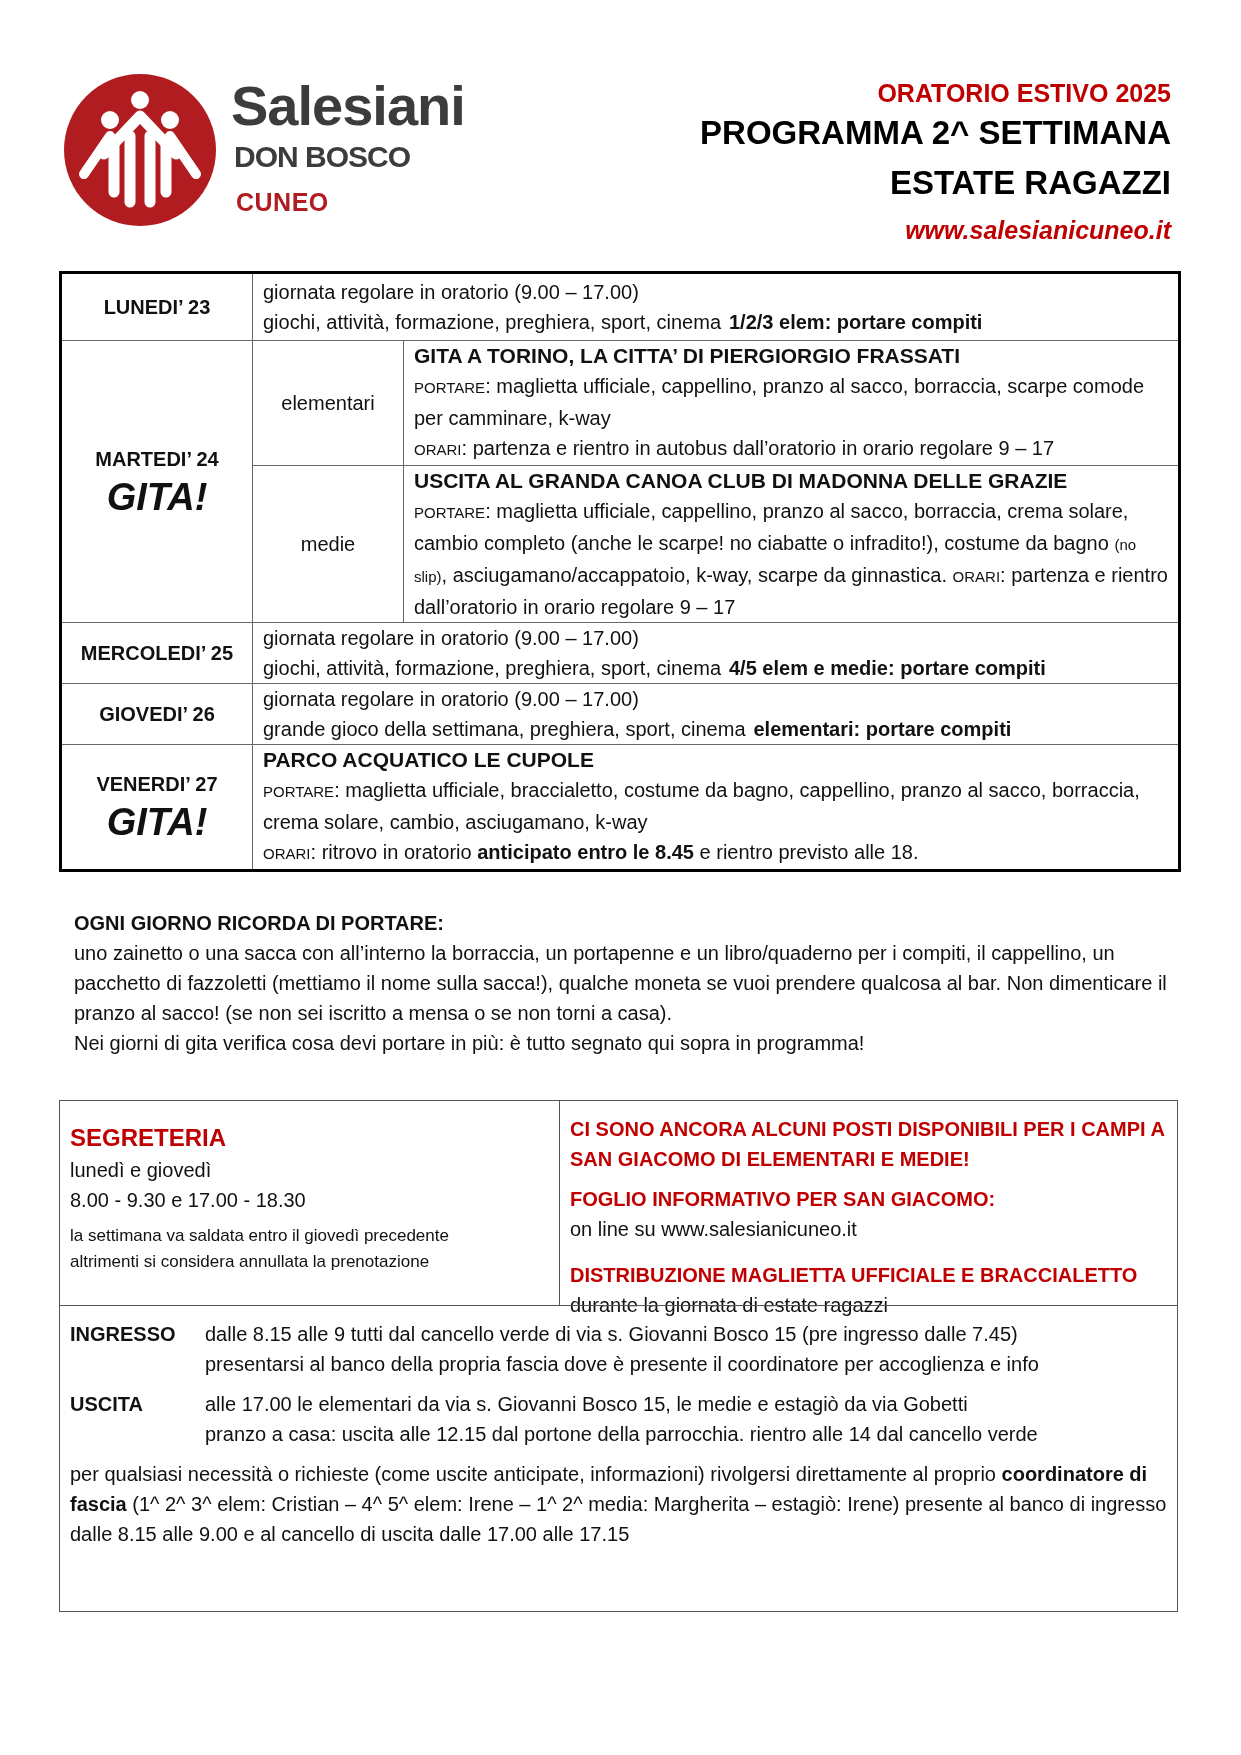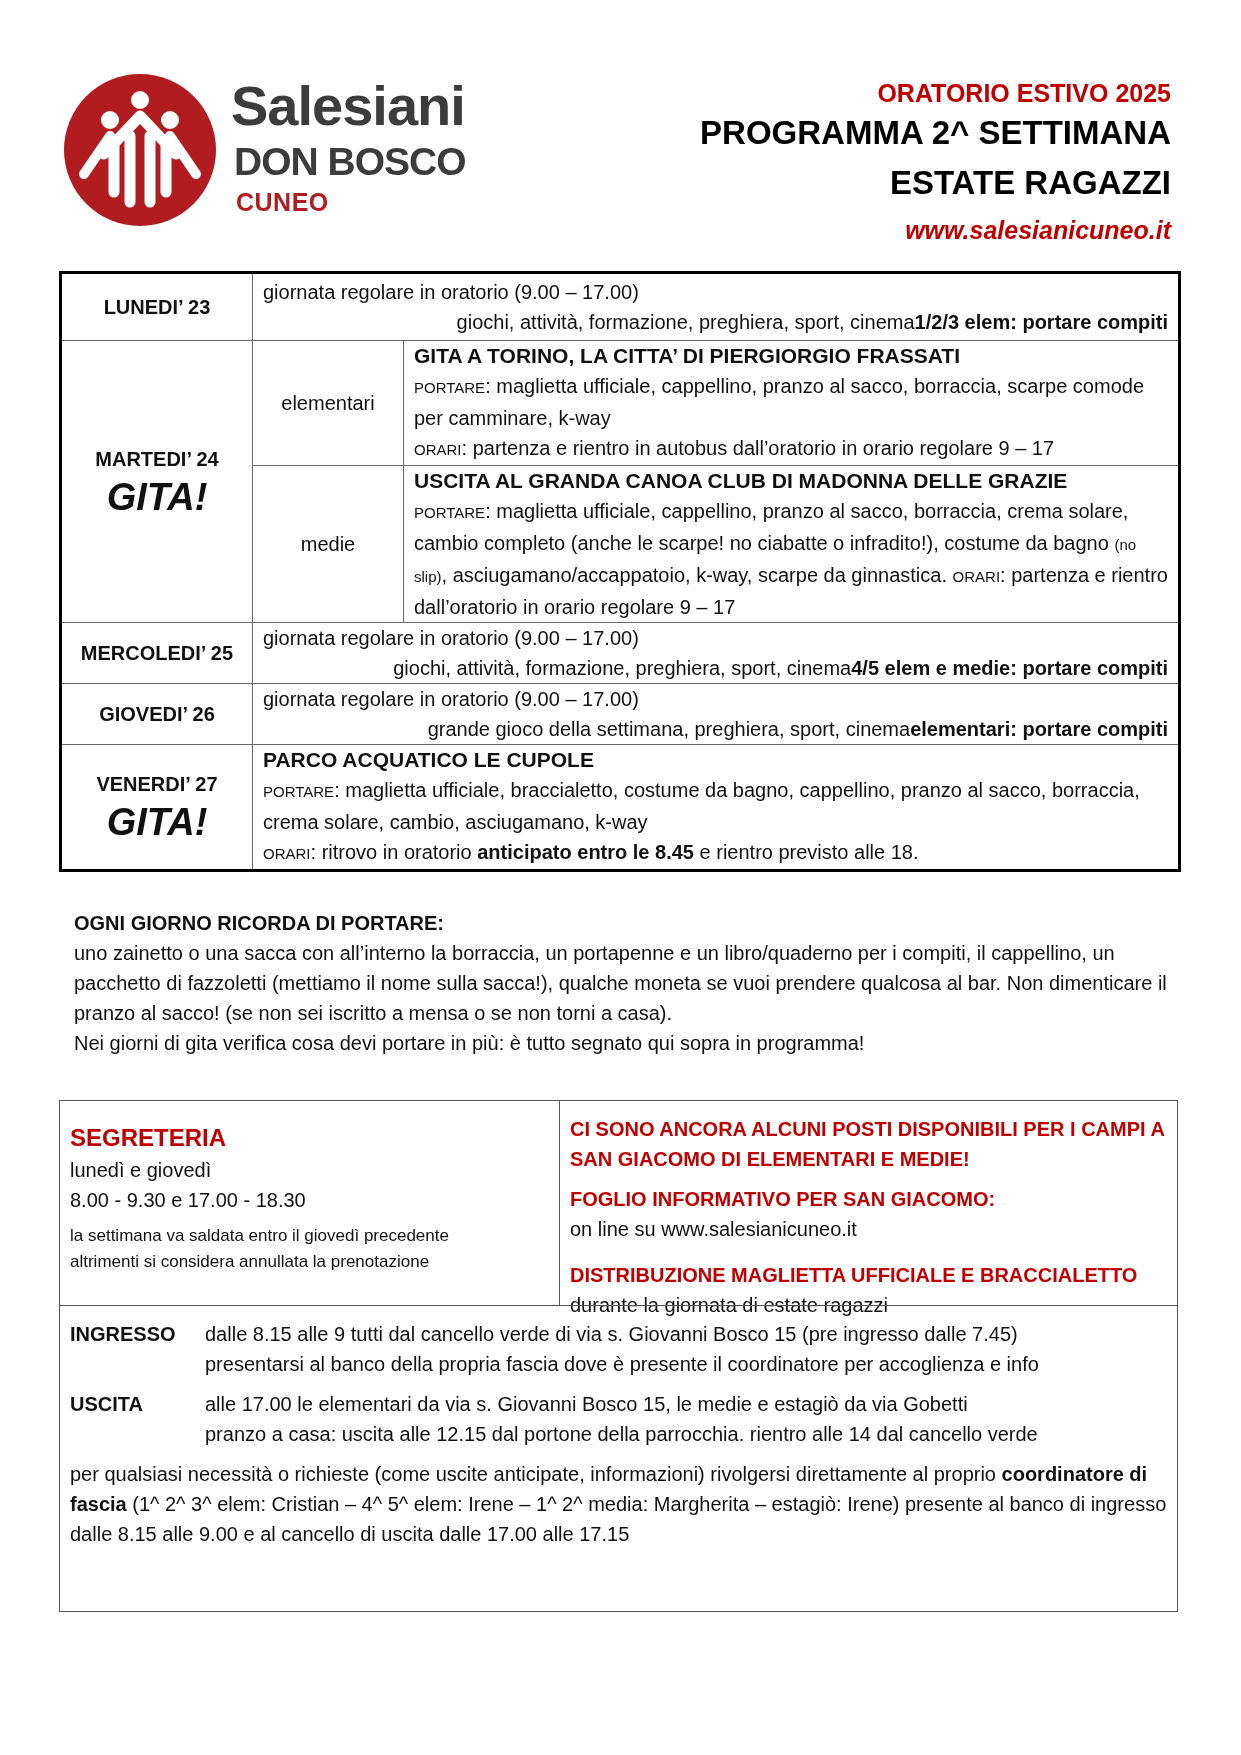--- a/index.html
+++ b/index.html
@@ -4,35 +4,35 @@
 <style>
   html, body { margin: 0; padding: 0; background: #ffffff; }
   body { width: 1241px; height: 1755px; position: relative; font-family: "Liberation Sans", sans-serif; color: #111; overflow: hidden; }
   .page { position: absolute; left: 0; top: 0; width: 1241px; height: 1755px; }
 
   
   .logo { position: absolute; left: 64px; top: 70px; width: 480px; height: 160px; }
   .logo-circle { position: absolute; left: 0; top: 4px; width: 152px; height: 152px; border-radius: 50%; background: #b01c1f; }
   .logo-circle svg { position: absolute; left: 0; top: 0; }
   .logo-text-1 { position: absolute; left: 167px; top: 8px; font-size: 56px; font-weight: bold; color: #3c3c3c; letter-spacing: -1px; line-height: 1; }
-  .logo-text-2 { position: absolute; left: 170px; top: 72px; font-size: 39px; font-weight: bold; color: #3c3c3c; letter-spacing: -1px; line-height: 1; }
+  .logo-text-2 { position: absolute; left: 170px; top: 72px; font-size: 30px; font-weight: bold; color: #3c3c3c; letter-spacing: -1px; line-height: 1; }
   .logo-text-3 { position: absolute; left: 172px; top: 120px; font-size: 25px; font-weight: bold; color: #b01c1f; line-height: 1; letter-spacing: 0.5px; }
 
   .head-right { position: absolute; right: 70px; top: 78px; text-align: right; }
   .head-sub { font-size: 25px; font-weight: bold; color: #c00000; line-height: 30px; }
   .head-title { font-size: 33px; font-weight: bold; color: #000; line-height: 50px; }
   .head-url { font-size: 25px; font-weight: bold; font-style: italic; color: #c00000; line-height: 40px; margin-top: 2px; }
 
   
   table.sched { position: absolute; left: 59px; top: 271px; width: 1122px; border-collapse: collapse; border: 3px solid #000; font-size: 20px; line-height: 30px; }
   table.sched td { border: 1px solid #666; vertical-align: middle; padding: 0 10px; }
   td.day { width: 170px; text-align: center; font-weight: bold; font-size: 20px; }
   td.sub { width: 130px; text-align: center; border-radius: 32px; }
   .gita { font-size: 38px; font-style: italic; font-weight: bold; line-height: 46px; display: block; }
-  .row-flex { display: flex; justify-content: flex-end; }
+  .row-flex { display: flex; justify-content: flex-start; gap: 8px; }
   .bold { font-weight: bold; }
   .sc { font-size: 15px; }
   .small { font-size: 15px; }
   .title-line { font-weight: bold; font-size: 21px; }
 
   
   .remind { position: absolute; left: 74px; top: 908px; width: 1110px; font-size: 20px; line-height: 30px; }
   .remind-title { font-weight: bold; }
 
   

